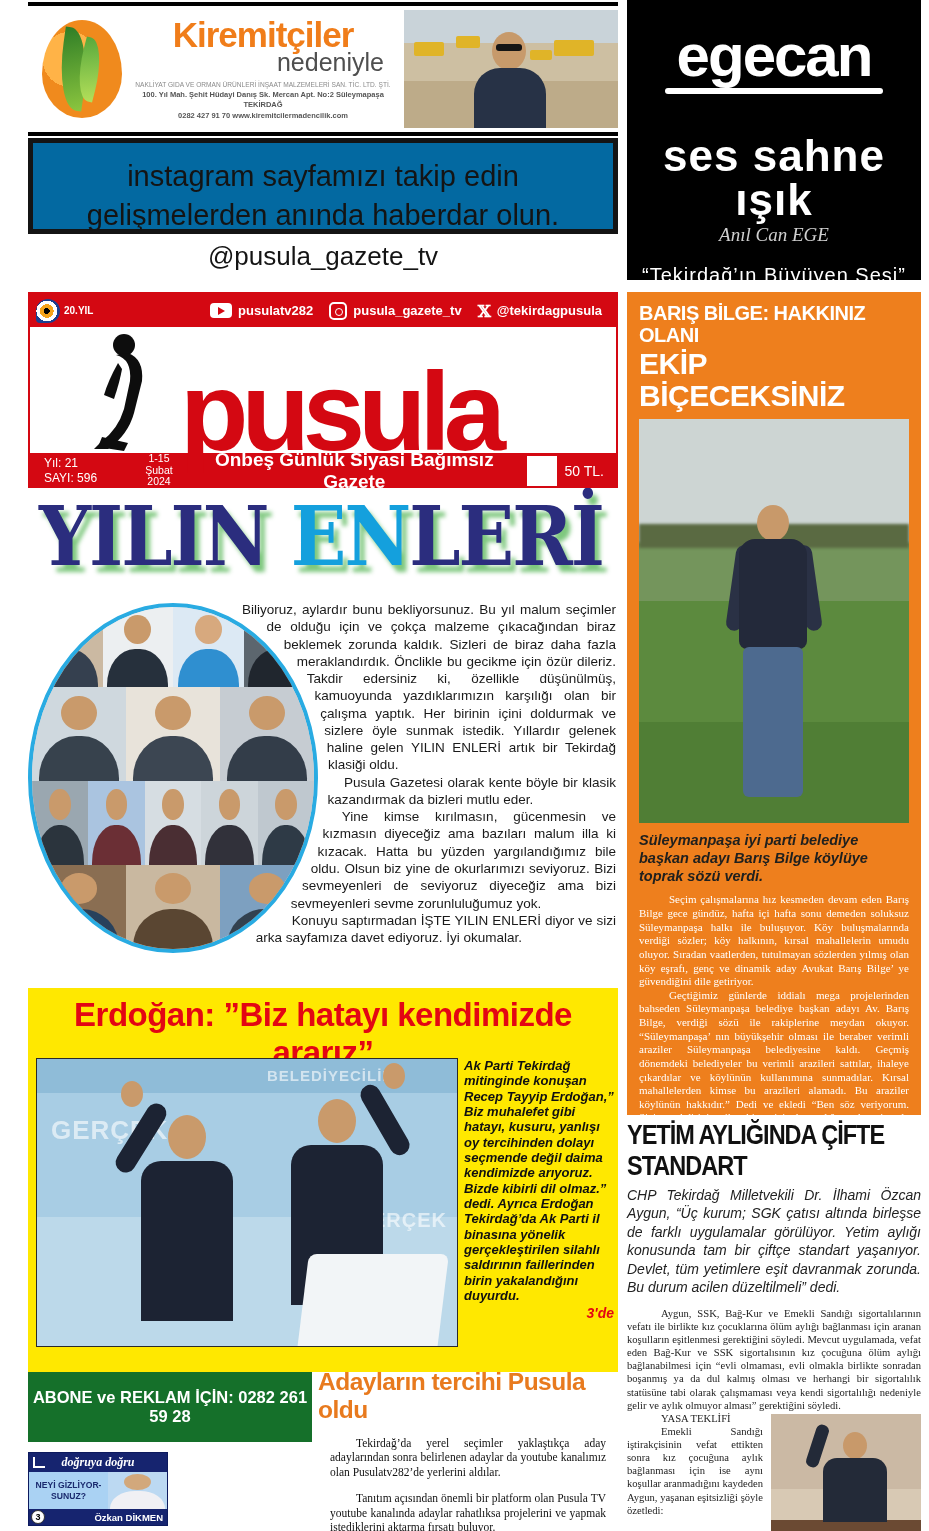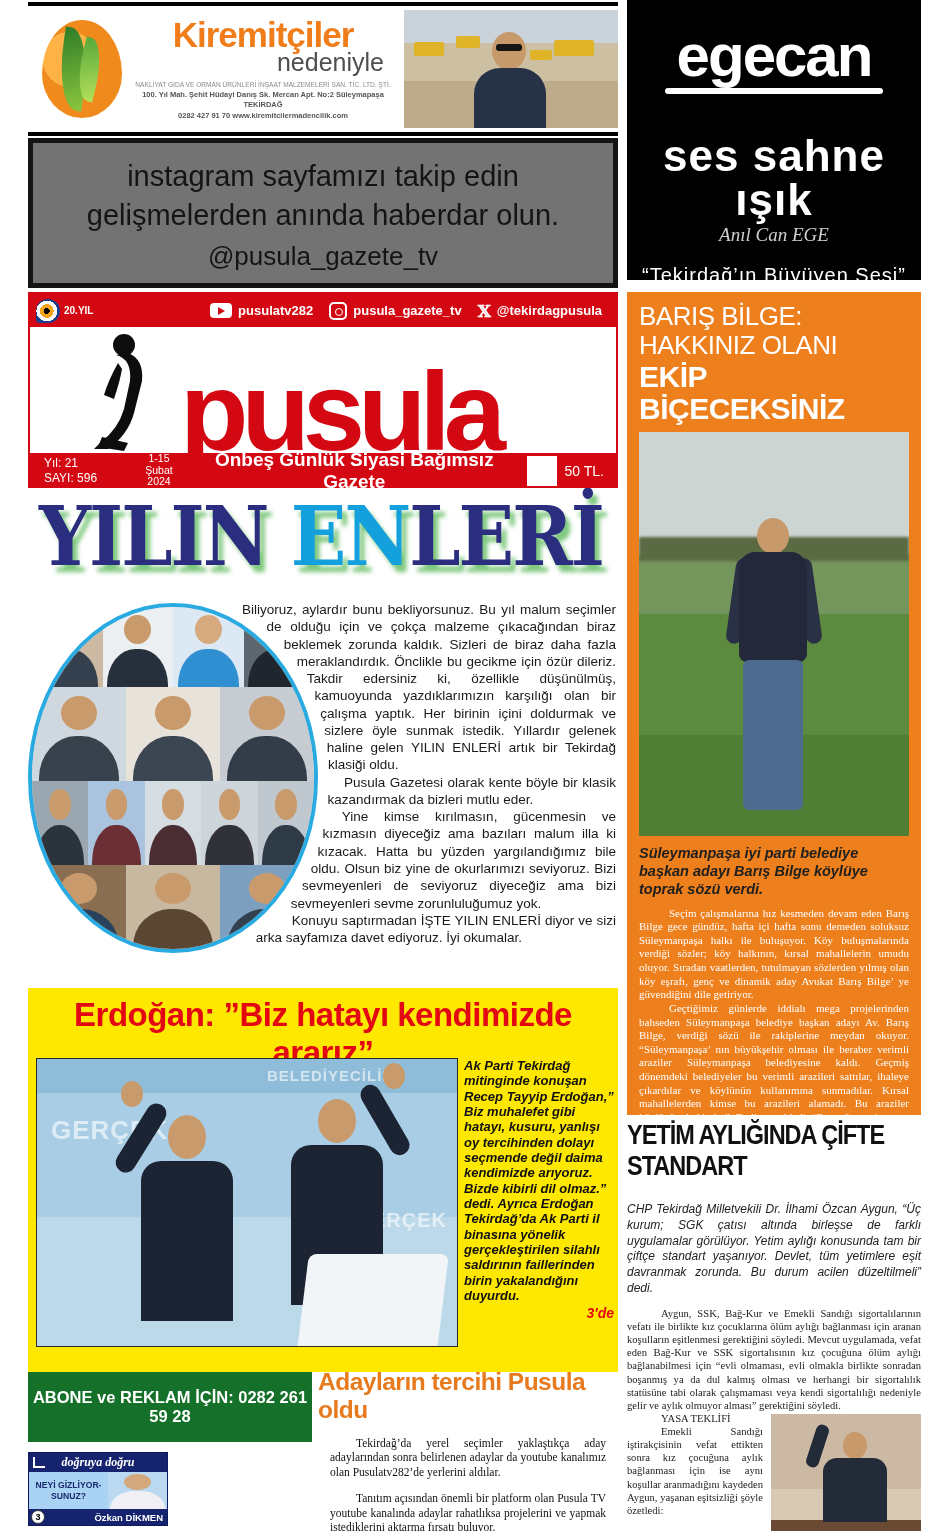--- a/index.html
+++ b/index.html
@@ -32,21 +32,21 @@
   .egecan{left:627px;top:0;width:294px;height:280px;background:#000;color:#fff;text-align:center;}
   .eg-logo{font-size:60px;font-weight:bold;letter-spacing:-2px;line-height:1;margin-top:26px;}
   .eg-rule{width:218px;height:6px;background:#fff;border-radius:3px;margin:2px auto 2px;}
   .eg-sub{font-size:44px;font-weight:bold;letter-spacing:1px;line-height:1;margin-top:40px;}
   .eg-script{font-family:"Liberation Serif",serif;font-style:italic;color:#cfcfcf;font-size:19px;margin-top:2px;}
   .eg-slogan{font-size:20px;margin-top:18px;letter-spacing:1px;}
   .eg-phone{font-size:38px;font-weight:bold;margin-top:14px;letter-spacing:1px;}
   .eg-addr{font-family:"Liberation Serif",serif;font-weight:bold;font-size:9.5px;line-height:1.45;margin-top:8px;color:#efefef;}
 
   
-  .insta{left:28px;top:138px;width:590px;height:150px;background:#737373;border:5px solid #141414;
+  .insta{left:28px;top:138px;width:590px;height:96px;background:#0369a1;border:5px solid #141414;
          box-sizing:border-box;text-align:center;color:#141414;}
   .insta-line{font-size:29px;line-height:1.35;}
   .insta-handle{font-size:26px;margin-top:6px;}
 
   
   .mast{left:28px;top:292px;width:590px;height:196px;border:2px solid #d40812;box-sizing:border-box;background:#fff;}
   .mast-top{height:33px;background:#d40812;display:flex;align-items:center;color:#fff;}
   .evil-eye{width:24px;height:24px;border-radius:50% 50% 50% 4px;margin:0 4px 0 6px;
             background:radial-gradient(circle at 45% 50%, #000 0 16%, #f5a31a 16% 38%, #fff 38% 58%, #1b3f8f 58% 100%);}
   .yil20{font-size:10px;font-weight:bold;}
@@ -124,39 +124,39 @@
   .colbox .nm{margin-left:auto;padding-right:4px;}
 
   
   .adaylar{left:318px;top:1368px;width:300px;height:163px;}
   .ada-h{color:#e87a1e;font-weight:bold;font-size:24.5px;letter-spacing:-0.5px;}
   .ada-body{font-family:"Liberation Serif",serif;font-size:11.5px;line-height:1.25;text-align:justify;margin-top:10px;}
   .ada-body p{margin:12px;text-indent:26px;}
 
   
   .bilge{left:627px;top:292px;width:294px;height:823px;background:#ee7f1d;color:#fff;box-sizing:border-box;padding:10px 12px;}
-  .bilge-kicker{font-weight:normal;font-size:26px;letter-spacing:-0.5px;line-height:1.1;}
+  .bilge-kicker{font-weight:bold;font-size:20px;letter-spacing:-0.5px;line-height:1.1;}
   .bilge-h{font-weight:bold;font-size:30px;letter-spacing:-0.5px;line-height:1.05;margin-top:2px;}
   .field{width:270px;height:404px;margin-top:8px;position:relative;overflow:hidden;
          background:linear-gradient(180deg,#cdd5d3 0 26%,#c2cbc6 26% 30%,#74955c 31% 45%,#5c8a3e 45% 75%,#507e35 75% 100%);}
   .trees{position:absolute;left:0;top:26%;width:100%;height:6%;background:#5a6a42;filter:blur(1.5px);}
   .field .head{position:absolute;left:118px;top:86px;width:32px;height:36px;border-radius:50%;background:#c8996a;}
   .field .vest{position:absolute;left:100px;top:120px;width:68px;height:110px;border-radius:16px 16px 8px 8px;background:#23293a;}
   .field .armL{position:absolute;left:92px;top:126px;width:16px;height:86px;border-radius:8px;background:#2a3145;transform:rotate(8deg);}
   .field .armR{position:absolute;left:162px;top:126px;width:16px;height:86px;border-radius:8px;background:#2a3145;transform:rotate(-8deg);}
   .field .legs{position:absolute;left:104px;top:228px;width:60px;height:150px;background:#4d6a8f;border-radius:6px;}
   .bilge-cap{color:#20201e;font-weight:bold;font-style:italic;font-size:14.5px;line-height:1.25;margin-top:8px;}
   .bilge-body{font-family:"Liberation Serif",serif;font-size:11px;line-height:1.24;text-align:justify;margin-top:8px;}
   .bilge-body p{margin:0;}
   .bilge-body p{text-indent:30px;}
 
   
   .yetim{left:627px;top:1120px;width:294px;height:411px;color:#111;}
   .yetim-h{font-weight:bold;font-size:23.5px;letter-spacing:-1px;transform:scaleY(1.15);transform-origin:left top;}
-  .yetim-intro{font-style:italic;font-size:12px;line-height:1.32;margin-top:28px;text-align:justify;color:#222;}
+  .yetim-intro{font-style:italic;font-size:14px;line-height:1.32;margin-top:12px;text-align:justify;color:#222;}
   .yetim-body{font-family:"Liberation Serif",serif;font-size:10.6px;line-height:1.24;text-align:justify;margin-top:10px;color:#1c1c1c;}
   .yetim-body p{margin:0;}
   .yetim-body .ind{text-indent:34px;}
   .parl{float:right;width:150px;height:136px;margin:2px 0 4px 8px;position:relative;overflow:hidden;
         background:linear-gradient(180deg,#cbb9a4 0 55%,#d8c9b4 55% 78%,#6b4a33 78% 90%,#53382a 90% 100%);}
   .parl .head{position:absolute;left:72px;top:18px;width:24px;height:27px;border-radius:50%;background:#c8996a;}
   .parl .body{position:absolute;left:52px;top:44px;width:64px;height:64px;border-radius:14px 14px 0 0;background:#232a38;}
   .parl .arm{position:absolute;left:40px;top:10px;width:13px;height:44px;border-radius:6px;background:#232a38;transform:rotate(18deg);}
   .subhead{text-indent:34px;}
 </style>

